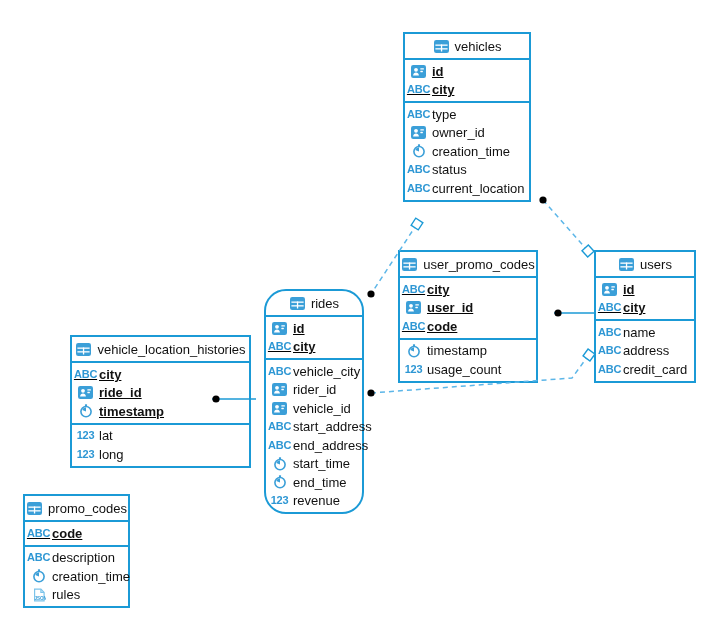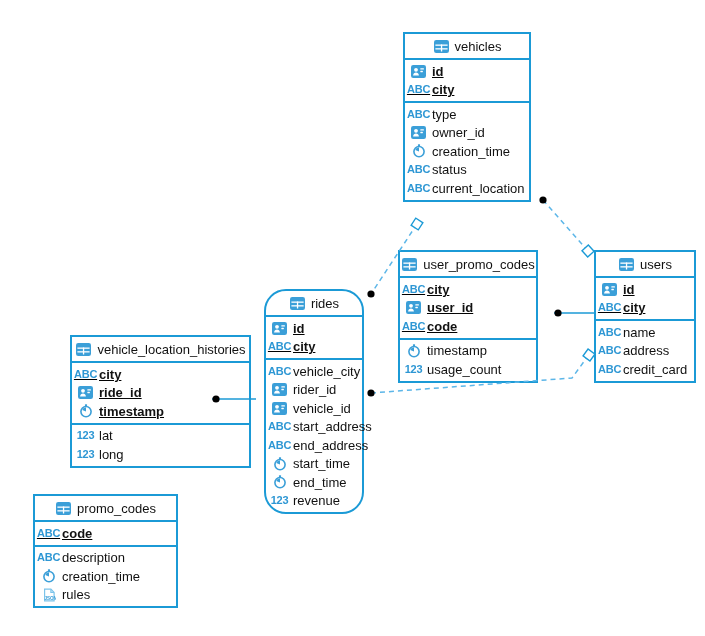--- a/index.html
+++ b/index.html
@@ -376,21 +376,21 @@
           <span class="fname">lat</span>
         </div>
         <div class="row">
           <span class="icon">
             <span class="glyph">123</span>
           </span>
           <span class="fname">long</span>
         </div>
       </div>
     </div>
-    <div class="table" style="left: 33px; top: 494px; width: 145px;">
+    <div class="table" style="left: 23px; top: 494px; width: 107px;">
       <div class="thead">
         <span class="icon">
           <svg width="15" height="13" viewBox="0 0 15 13">
             <rect width="15" height="13" rx="2.2" fill="#3b9fd8"></rect>
             <rect x="1.4" y="4.5" width="12.2" height="1.3" fill="#fff"></rect>
             <rect x="1.4" y="8.2" width="12.2" height="1.3" fill="#fff"></rect>
             <rect x="6.9" y="4.5" width="1.3" height="7" fill="#fff"></rect>
           </svg>
         </span>
         <span>promo_codes</span>

